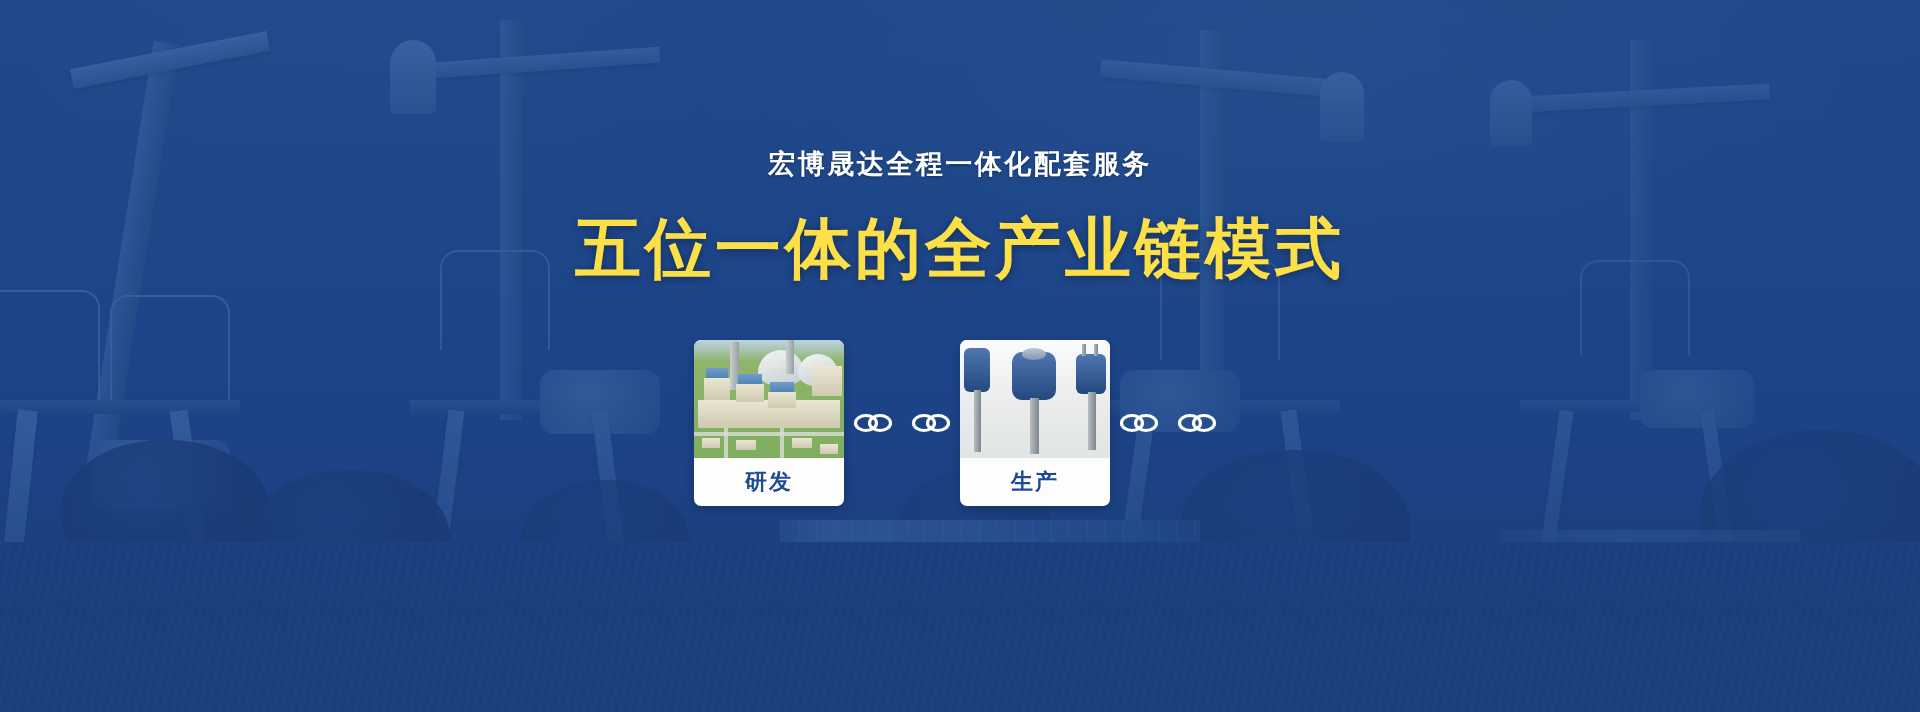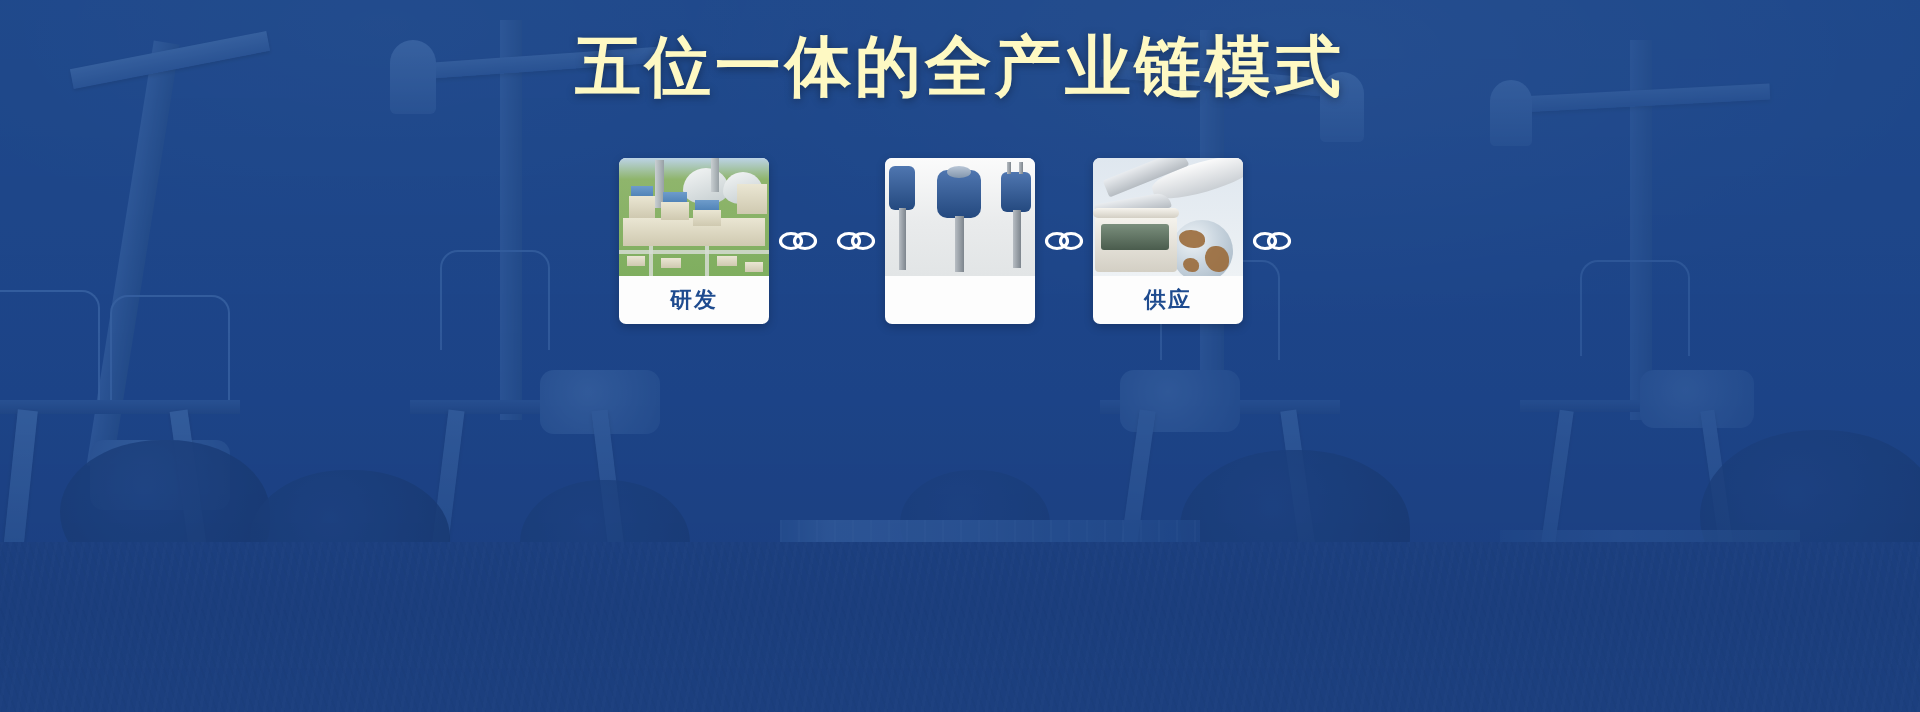--- a/index.html
+++ b/index.html
@@ -122,21 +122,21 @@
     color:#ffffff;
     letter-spacing:2.5px;
     text-shadow:0 1px 3px rgba(0,0,0,.35);
     white-space:nowrap;
   }
 
   .headline {
     margin-top:22px;
     font-size:66px;
     font-weight:bold;
-    color:#fef9c3;
+    color:#fde047;
     letter-spacing:4px;
     text-shadow:0 2px 8px rgba(0,0,0,.35);
     white-space:nowrap;
   }
 
   
   .chain {
     margin-top:46px;
     display:flex;
     align-items:center;
@@ -346,20 +346,21 @@
     <div class="pipe"></div>
     <div class="pipe pipe2"></div>
     <div class="ground"></div>
 
     <div class="tint"></div>
     <div class="tint2"></div>
   </div>
 
   <div class="content">
 
+    <div class="subtitle">宏博晟达全程一体化配套服务</div>
 
     <div class="headline">五位一体的全产业链模式</div>
 
     <div class="chain">
 
       <div class="card">
         <div class="card-thumb t-plant">
           <div class="dome" style="left:64px;top:10px;width:46px;height:36px;"></div>
           <div class="dome" style="left:104px;top:14px;width:40px;height:32px;"></div>
           <div class="stack" style="left:36px;top:2px;width:9px;height:48px;"></div>
@@ -406,45 +407,30 @@
 
           <div class="inst-head" style="left:52px;top:12px;width:44px;height:48px;border-radius:10px;"></div>
           <div class="inst-cap" style="left:62px;top:8px;width:24px;height:12px;"></div>
           <div class="inst-stem" style="left:70px;top:58px;width:9px;height:56px;"></div>
 
           <div class="inst-head" style="left:116px;top:14px;width:30px;height:40px;"></div>
           <div class="inst-stem" style="left:128px;top:52px;width:8px;height:58px;"></div>
           <div class="inst-stem" style="left:122px;top:4px;width:4px;height:12px;"></div>
           <div class="inst-stem" style="left:134px;top:4px;width:4px;height:12px;"></div>
         </div>
+        <div class="card-label">生产</div>
       </div>
 
       <div class="link-sep">
         <svg width="40" height="22" viewBox="0 0 40 22" aria-hidden="true">
           <ellipse cx="13" cy="11" rx="10.5" ry="7.5" fill="none" stroke="#ffffff" stroke-width="3.2"></ellipse>
           <ellipse cx="27" cy="11" rx="10.5" ry="7.5" fill="none" stroke="#ffffff" stroke-width="3.2"></ellipse>
         </svg>
       </div>
 
-      <div class="card">
-        <div class="card-thumb t-logi">
-          <div class="plane-body" style="left:58px;top:4px;width:104px;height:30px;"></div>
-          <div class="wing" style="left:10px;top:6px;width:86px;height:18px;"></div>
-          <div class="wing" style="left:2px;top:40px;width:76px;height:16px;transform:rotate(-10deg);"></div>
-          <div class="globe" style="left:78px;top:62px;width:62px;height:62px;">
-            <div class="land" style="left:8px;top:10px;width:26px;height:18px;"></div>
-            <div class="land" style="left:34px;top:26px;width:24px;height:26px;"></div>
-            <div class="land" style="left:12px;top:38px;width:16px;height:14px;"></div>
-          </div>
-          <div class="truck-cab" style="left:2px;top:58px;width:82px;height:56px;"></div>
-          <div class="windshield" style="left:8px;top:66px;width:68px;height:26px;"></div>
-          <div class="truck-cab" style="left:0px;top:50px;width:86px;height:10px;border-radius:5px;"></div>
-        </div>
-        <div class="card-label">供应</div>
-      </div>
 
       <div class="link-sep">
         <svg width="40" height="22" viewBox="0 0 40 22" aria-hidden="true">
           <ellipse cx="13" cy="11" rx="10.5" ry="7.5" fill="none" stroke="#ffffff" stroke-width="3.2"></ellipse>
           <ellipse cx="27" cy="11" rx="10.5" ry="7.5" fill="none" stroke="#ffffff" stroke-width="3.2"></ellipse>
         </svg>
       </div>
 
 
     </div>

